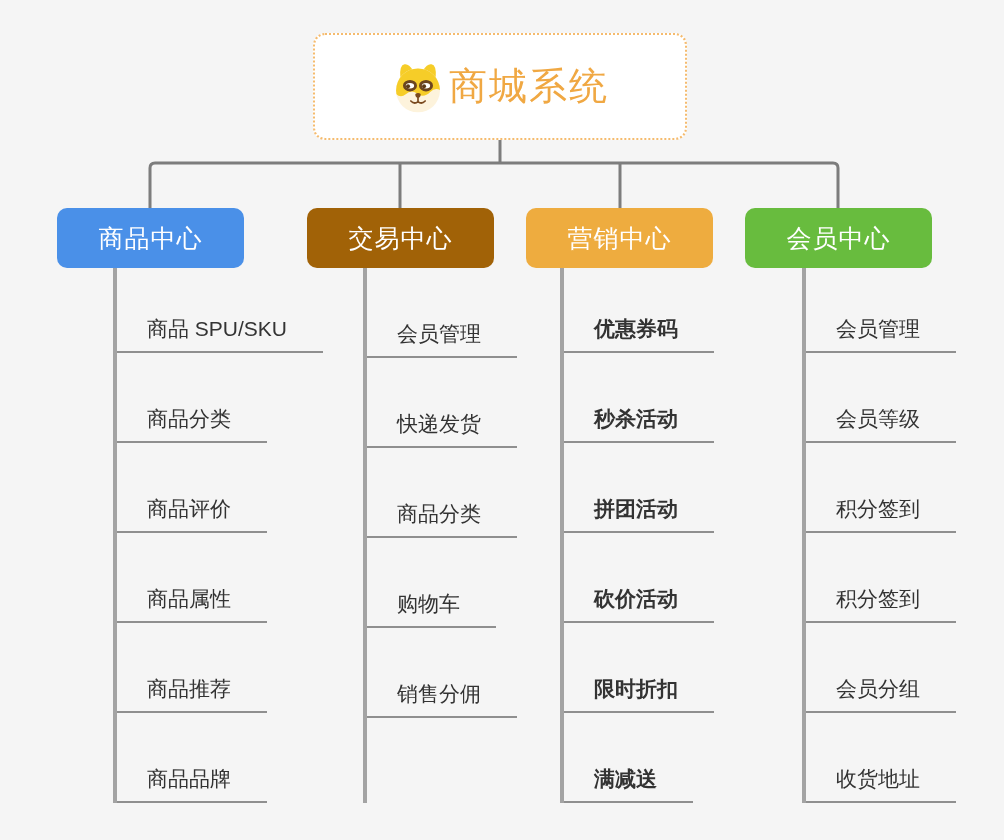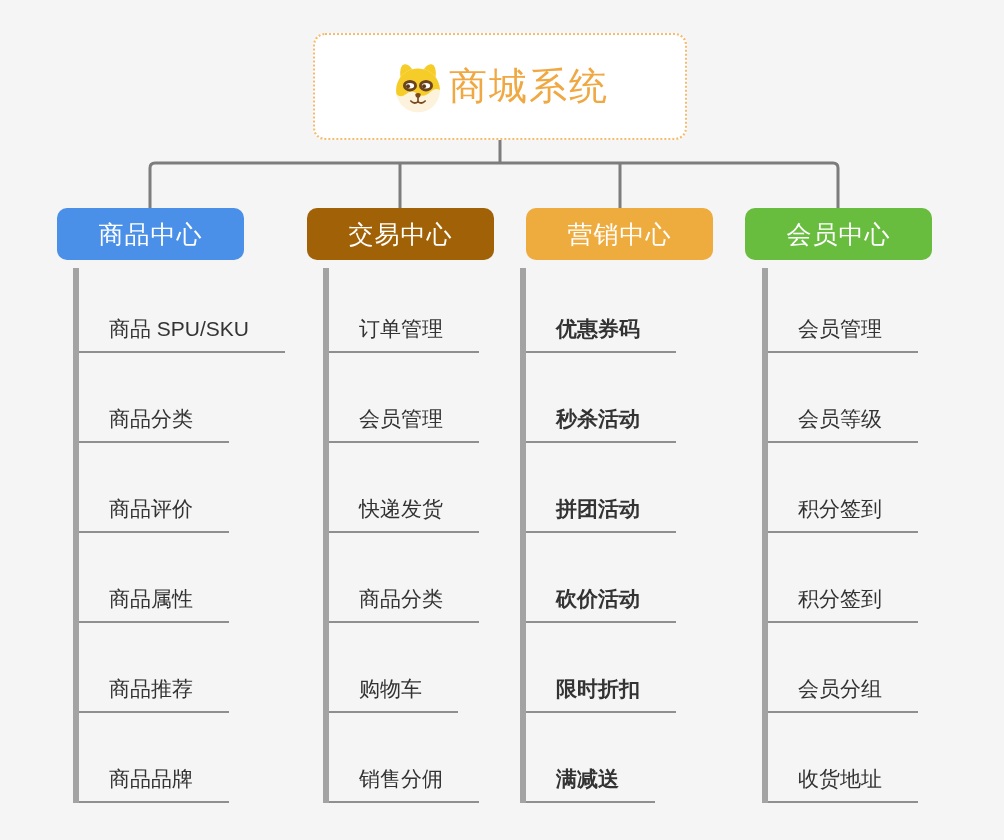--- a/index.html
+++ b/index.html
@@ -50,21 +50,21 @@
     font-size: 38px;
     font-weight: 500;
     letter-spacing: 2px;
     color: #f0a843; 
     white-space: nowrap;
   }
   
   .cat-node {
     position: absolute;
     top: 208px;
-    width: 187px; height: 52px;
+    width: 187px; height: 60px;
     box-sizing: border-box;
     border-radius: 10px;
     display: flex;
     align-items: center;
     justify-content: center;
     color: #ffffff;
     font-size: 25px;
     letter-spacing: 1px;
     white-space: nowrap;
     cursor: pointer;
@@ -72,21 +72,22 @@
   .cat-1 { left: 57px;  background: #4a90e8; }
   .cat-2 { left: 307px; background: #e5544e; }
   .cat-3 { left: 526px; background: #eeac3f; }
   .cat-4 { left: 745px; background: #68bc3e; }
   
   .leaf-col {
     position: absolute;
     top: 268px;
     height: 535px;
     box-sizing: border-box;
-    border-left: 6px solid #a3a3a3;
+    border-left: 4px solid #a3a3a3;
+    margin-left: 40px;
   }
   .col-1 { left: 73px; }
   .col-2 { left: 323px; }
   .col-3 { left: 520px; font-weight: bold; }
   .col-4 { left: 762px; }
   .leaf {
     box-sizing: border-box;
     height: 90px;
     width: max-content;
     display: flex;
@@ -154,21 +155,20 @@
   <div class="leaf-col col-1">
     <div class="leaf first" data-bind="branches.0.children.0">商品 SPU/SKU</div>
     <div class="leaf" data-bind="branches.0.children.1">商品分类</div>
     <div class="leaf" data-bind="branches.0.children.2">商品评价</div>
     <div class="leaf" data-bind="branches.0.children.3">商品属性</div>
     <div class="leaf" data-bind="branches.0.children.4">商品推荐</div>
     <div class="leaf" data-bind="branches.0.children.5">商品品牌</div>
   </div>
 
   <div class="leaf-col col-2">
-    <div class="leaf first" data-bind="branches.1.children.0">订单管理</div>
     <div class="leaf" data-bind="branches.1.children.1">会员管理</div>
     <div class="leaf" data-bind="branches.1.children.2">快递发货</div>
     <div class="leaf" data-bind="branches.1.children.3">商品分类</div>
     <div class="leaf" data-bind="branches.1.children.4">购物车</div>
     <div class="leaf" data-bind="branches.1.children.5">销售分佣</div>
   </div>
 
   <div class="leaf-col col-3">
     <div class="leaf first" data-bind="branches.2.children.0">优惠券码</div>
     <div class="leaf" data-bind="branches.2.children.1">秒杀活动</div>

